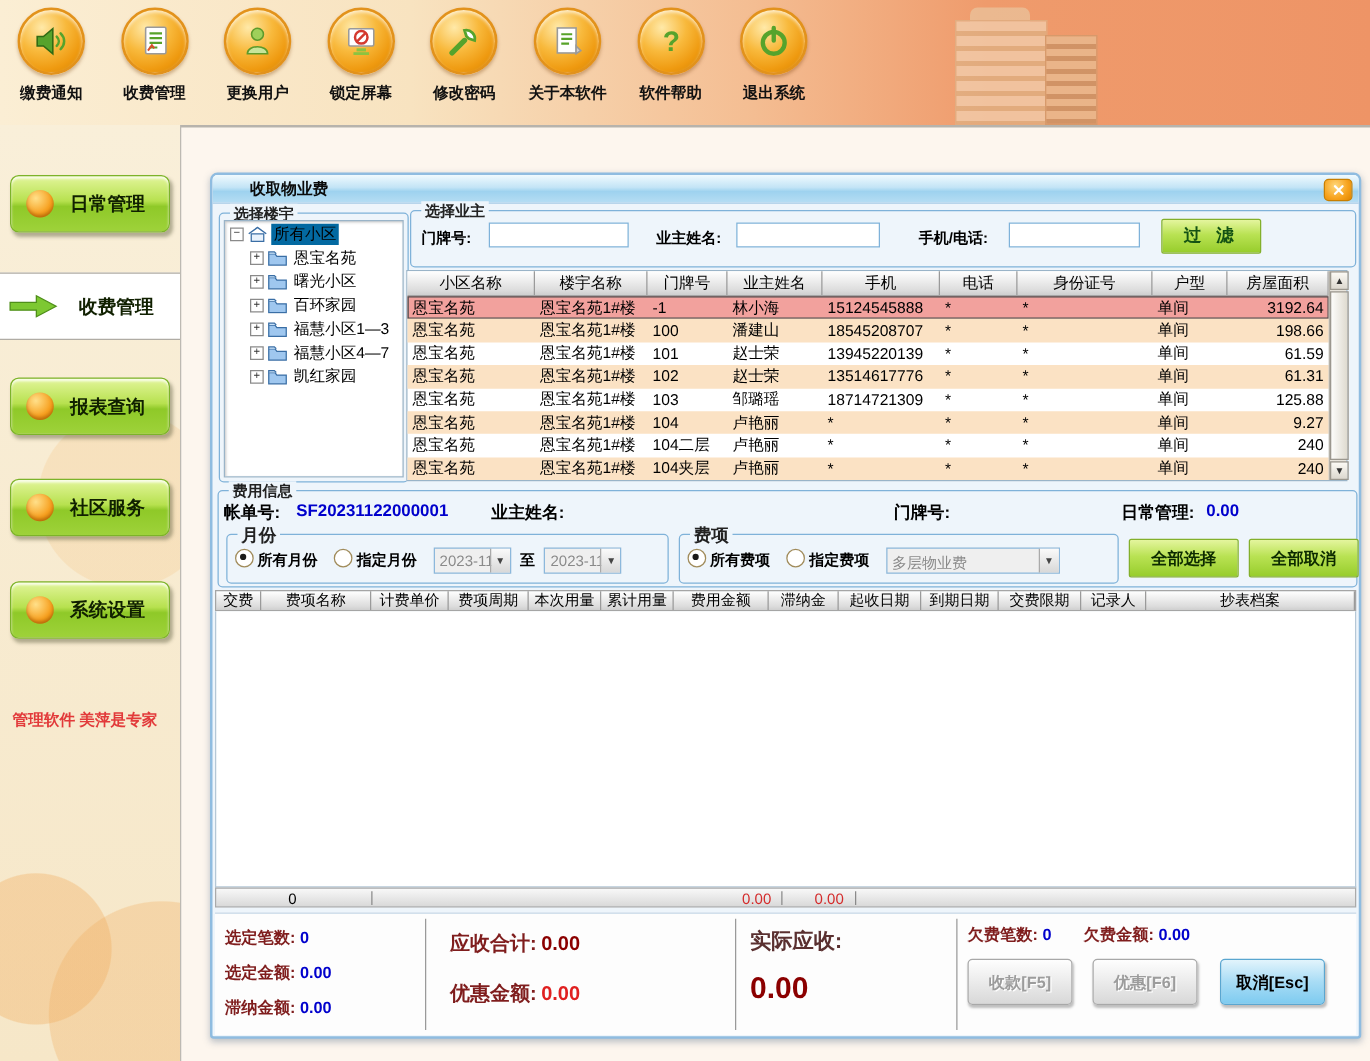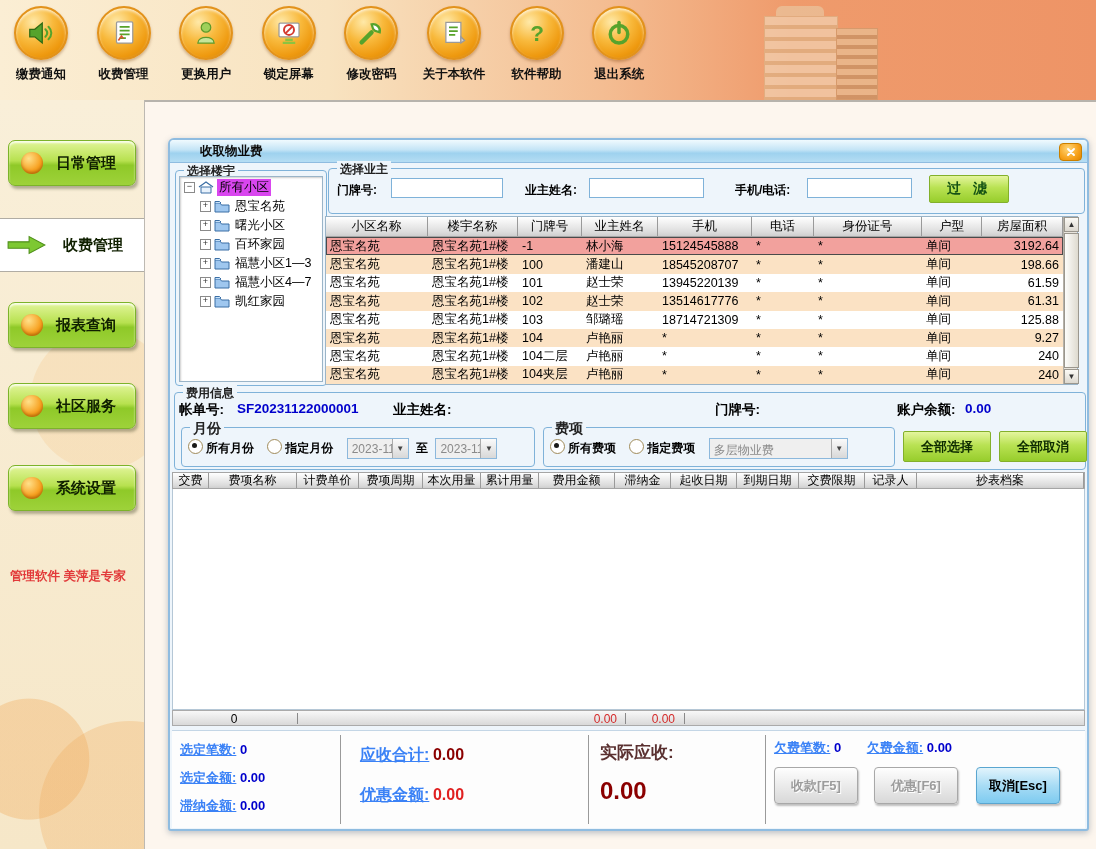--- a/index.html
+++ b/index.html
@@ -61,21 +61,21 @@
   
   #tree-group{left:5px;top:30px;width:150px;height:214px;}
   #tree-box{position:absolute;left:3px;top:5px;right:3px;bottom:3px;background:#fff;
     border:1px solid #9ab4c8;box-shadow:inset 1px 1px 2px rgba(0,0,0,.2);overflow:hidden;}
   .tree-row{display:flex;align-items:center;height:18px;margin-top:1px;cursor:pointer;white-space:nowrap;}
   .tree-row .expander{width:9px;height:9px;border:1px solid #8a8a8a;background:#fff;font-size:9px;line-height:7px;
     text-align:center;margin:0 3px 0 4px;flex:none;color:#333;}
   .tree-row.child{padding-left:16px;}
   .tree-row svg{width:16px;height:13px;flex:none;margin-right:3px;}
   .tree-label{font-size:12.5px;padding:0 2px;}
-  .tree-row.selected .tree-label{background:#d946ef;text-align:right;}
+  .tree-row.selected .tree-label{background:#0369a1;text-align:right;}
   
   #owner-group{left:158px;top:28px;width:755px;height:44px;}
   .fl-label{position:absolute;top:13px;font-weight:bold;}
   .fl-input{position:absolute;top:9px;height:20px;background:#fff;border:1px solid #7fb2d9;box-sizing:border-box;}
   #filter-btn{position:absolute;left:600px;top:6px;width:80px;height:28px;
     background:linear-gradient(#e4f59e,#b9e253 45%,#97cd2c);border:1px solid #83b02b;border-radius:2px;
     font-weight:bold;font-size:14px;color:#145214;letter-spacing:4px;cursor:pointer;}
   
   #owners-table{position:absolute;left:155px;top:76px;width:753px;height:169px;background:#fff;
     border:1px solid #9ab4c8;box-sizing:border-box;display:flex;}
@@ -122,21 +122,21 @@
     border:1px solid #b5c7d6;border-top:none;box-sizing:border-box;}
   #status-bar{position:absolute;left:2px;top:570px;width:913px;height:16px;
     background:linear-gradient(#f8f8f8,#d9d9d9);border:1px solid #aaa;box-sizing:border-box;}
   #status-bar span{position:absolute;top:1px;font-size:12px;}
   #status-bar .sep{position:absolute;top:2px;width:0;height:11px;border-left:1px solid #8a8a8a;}
   .st-red{color:#d42a2a;}
   
   #summary{position:absolute;left:2px;top:590px;width:913px;height:97px;background:#fdfdfd;
     border-top:1px solid #c4d6e6;}
   .vdiv{position:absolute;top:4px;bottom:4px;width:0;border-left:1px solid #9a9a9a;}
-  .sum-lab{font-weight:bold;color:#3b82f6;text-decoration:underline;}
+  .sum-lab{font-weight:bold;color:#7f1d1d;}
   .sum-blue{font-weight:bold;color:#0000cc;}
   .sum-row{position:absolute;font-size:13px;}
   #s2 .sum-lab{font-size:16px;}
   #recv-val{color:#8b0000;font-size:16px;font-weight:bold;}
   #disc-val{color:#e02020;font-size:16px;font-weight:bold;}
   #actual-lab{font-size:17px;font-weight:bold;color:#5a3030;}
   #actual-val{font-size:24px;font-weight:bold;color:#8b0000;}
   .btn-gray{position:absolute;top:36px;width:84px;height:37px;border-radius:4px;
     background:linear-gradient(#fefefe,#d8d8d8);border:1px solid #a8a8a8;
     color:#9c9c9c;font-weight:bold;font-size:13px;text-shadow:1px 1px 0 #fff;
@@ -450,21 +450,21 @@
     </div>
   </div>
 
   <div class="group" id="feeinfo-group">
     <span class="group-label">费用信息</span>
     <div class="bill-row">
       <span class="lab" style="left:4px">帐单号:</span>
       <span class="val" style="left:62px">SF20231122000001</span>
       <span class="lab" style="left:218px">业主姓名:</span>
       <span class="lab" style="left:540px">门牌号:</span>
-      <span class="lab" style="left:722px">账户余额:</span>
+      <span class="lab" style="left:722px">日常管理:</span>
       <span class="val" style="left:790px">0.00</span>
     </div>
 
     <div class="subgroup" style="left:6px;width:352px">
       <span class="group-label">月份</span>
       <div style="position:absolute;left:6px;top:10px;white-space:nowrap">
         <span class="radio checked"></span><span class="rlabel">所有月份</span>
         <span class="radio"></span><span class="rlabel">指定月份</span>
         <span class="select" style="width:62px">
           <span class="sv">2023-11</span><span class="arr">▼</span>

